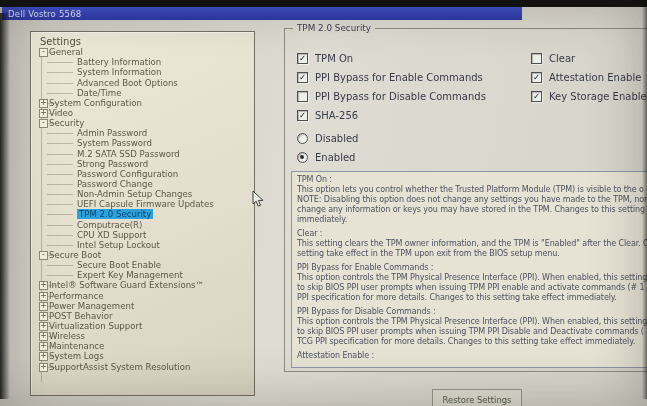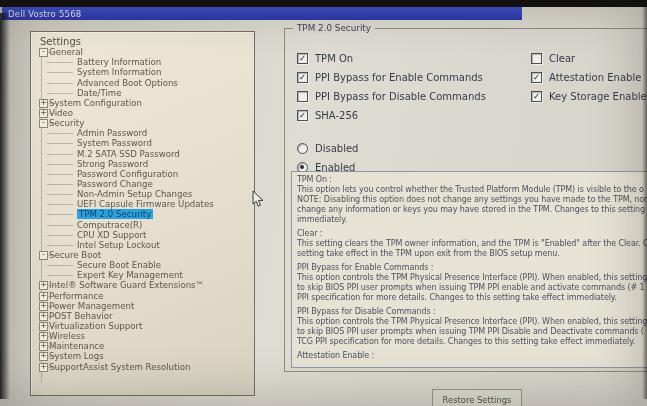--- a/index.html
+++ b/index.html
@@ -39,21 +39,21 @@
   
   .fieldset{position:absolute;left:284px;top:21px;width:470px;height:342px;border:1px solid #8f8b80;}
   .legend{position:absolute;left:8px;top:-6px;background:#dcd9d0;padding:0 4px;font-size:8.8px;color:#3d4257;}
   #cbLeft{position:absolute;left:12px;top:20px;}
   #cbRight{position:absolute;left:246px;top:20px;}
   .cbrow,.radrow{height:19px;display:flex;align-items:center;}
   .cb{width:9px;height:9px;border:1px solid #4e4e55;background:#eef0ea;margin-right:7px;
       box-shadow:inset 1px 1px 1px rgba(0,0,0,.25),1px 1px 0 rgba(255,255,255,.55);
       font-size:8.5px;line-height:9px;color:#1d2430;text-align:center;font-weight:bold;}
   .cblabel,.radlabel{font-size:10px;color:#363b4c;}
-  #radios{position:absolute;left:12px;top:110px;}
+  #radios{position:absolute;left:12px;top:100px;}
   .radio{width:9px;height:9px;border:1px solid #50505a;border-radius:50%;background:#eef0ea;
          box-shadow:inset 1px 1px 1px rgba(0,0,0,.25);margin-right:7px;position:relative;}
   .radio.on::after{content:"";position:absolute;left:2px;top:2px;width:4px;height:4px;border-radius:50%;background:#2a2f3a;}
 
   
   .helpbox{position:absolute;left:6px;top:142px;width:456px;height:192px;border:1px solid var(--help_border,#8d96ab);
            background:#e6e2d4;padding:3px 0 0 5px;overflow:hidden;}
   .hsec{margin-bottom:4px;}
   .htitle,.hline{font-size:8px;line-height:10px;color:#4d5162;white-space:nowrap;letter-spacing:-.1px;}
 

